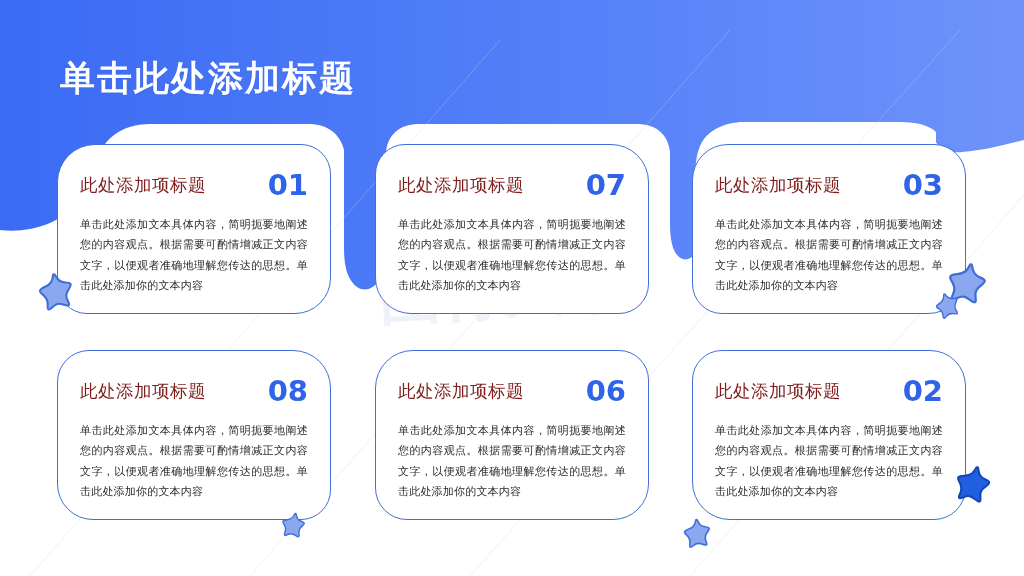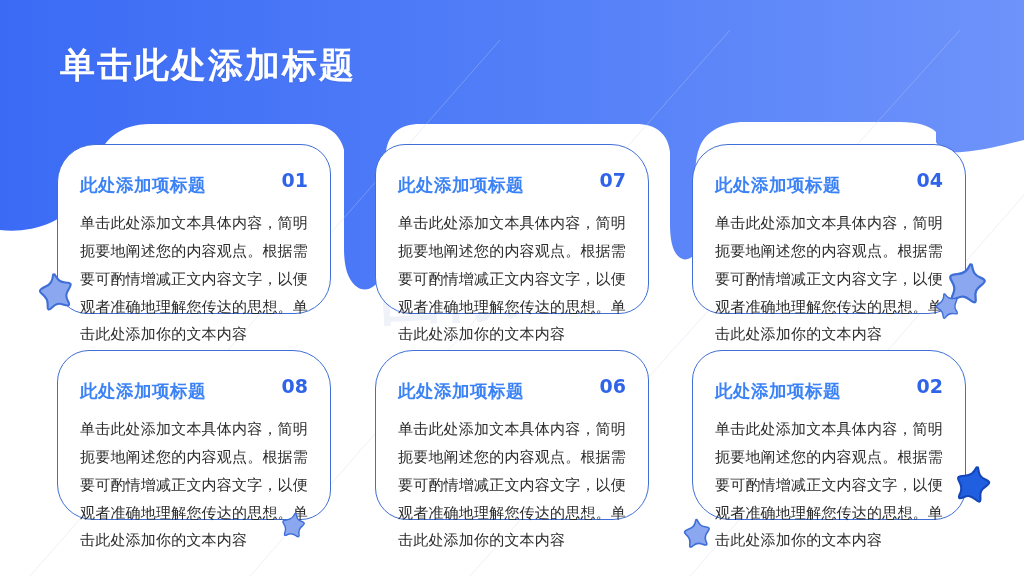--- a/index.html
+++ b/index.html
@@ -17,21 +17,21 @@
     position:absolute; left:0; top:0; width:1024px; height:576px;
     pointer-events:none;
   }
   #watermark {
     position:absolute; left:0; top:0; width:1024px; height:576px;
     pointer-events:none; opacity:.55;
   }
 
   
   #page-title {
-    position:absolute; left:60px; top:44px;
+    position:absolute; left:60px; top:57px;
     font-size:35px; font-weight:bold; color:#ffffff;
     letter-spacing:2px; line-height:1.2;
     text-shadow:0 1px 2px rgba(0,0,0,.06);
     white-space:nowrap;
   }
 
   
   .card {
     position:absolute;
     width:274px; height:170px;
@@ -53,31 +53,31 @@
   .card.c1.r2 { border-radius:32px 38px 30px 36px; }
   .card.c2.r2 { border-radius:38px 30px 36px 32px; }
   .card.c3.r2 { border-radius:30px 36px 32px 38px; }
 
   .card-head {
     display:flex; align-items:flex-start;
     justify-content:space-between;
     margin-bottom:14px;
   }
   .card-title {
-    font-size:17.5px; font-weight:bold; color:#3b82f6;
+    font-size:17.5px; font-weight:normal; color:#7f1d1d;
     letter-spacing:.5px; white-space:nowrap; line-height:1.1;
     padding-top:5px;
   }
   .card-number {
-    font-size:19px; font-weight:bold; color:#2f63e8;
+    font-size:29px; font-weight:bold; color:#2f63e8;
     line-height:1; letter-spacing:0px;
     font-family:"DejaVu Sans","Liberation Sans",sans-serif;
   }
   .card-body {
-    font-size:15px; color:#2b2b2b; line-height:1.85;
+    font-size:11px; color:#2b2b2b; line-height:1.85;
     letter-spacing:.2px; text-align:justify;
   }
 
   
   .star { position:absolute; pointer-events:none; }
 </style>
 </head>
 <body>
 
 <div id="slide">
@@ -145,21 +145,21 @@
     <div class="card-head">
       <span class="card-title">此处添加项标题</span>
       <span class="card-number">07</span>
     </div>
     <div class="card-body">单击此处添加文本具体内容，简明扼要地阐述您的内容观点。根据需要可酌情增减正文内容文字，以便观者准确地理解您传达的思想。单击此处添加你的文本内容</div>
   </div>
 
   <div class="card c3 r1">
     <div class="card-head">
       <span class="card-title">此处添加项标题</span>
-      <span class="card-number">04</span>
+      <span class="card-number">03</span>
     </div>
     <div class="card-body">单击此处添加文本具体内容，简明扼要地阐述您的内容观点。根据需要可酌情增减正文内容文字，以便观者准确地理解您传达的思想。单击此处添加你的文本内容</div>
   </div>
 
   <div class="card c1 r2">
     <div class="card-head">
       <span class="card-title">此处添加项标题</span>
       <span class="card-number">08</span>
     </div>
     <div class="card-body">单击此处添加文本具体内容，简明扼要地阐述您的内容观点。根据需要可酌情增减正文内容文字，以便观者准确地理解您传达的思想。单击此处添加你的文本内容</div>

